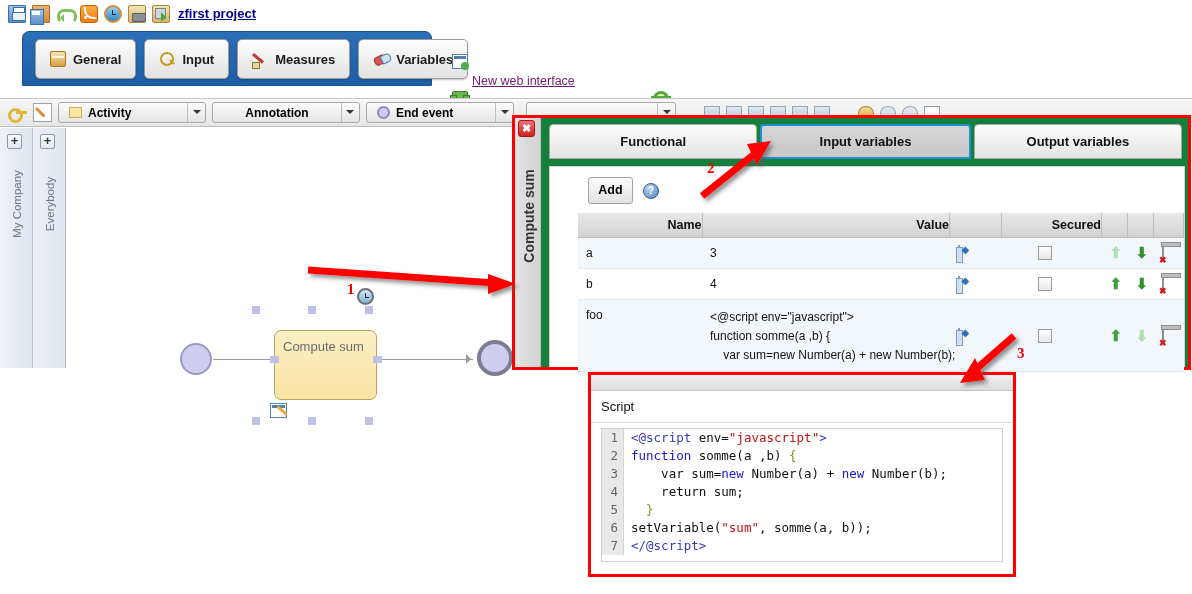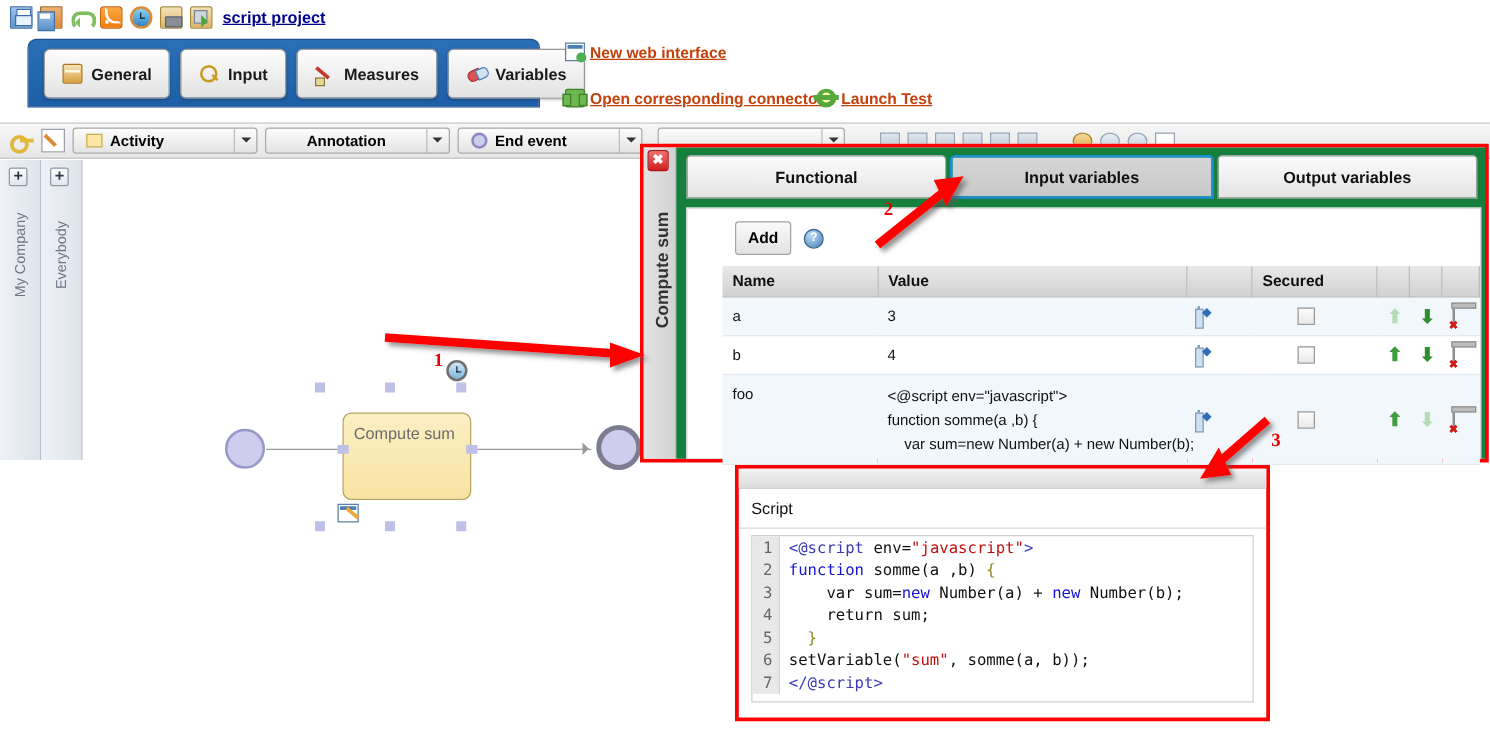--- a/index.html
+++ b/index.html
@@ -74,21 +74,21 @@
   .bt-general:before{content:"";position:absolute;left:1px;top:4px;right:1px;height:2px;background:#fff8e6;}
   .bt-input:before{content:"";position:absolute;left:1px;top:1px;width:10px;height:10px;border:2px solid #c89a1e;border-radius:50%;}
   .bt-input:after{content:"";position:absolute;left:10px;top:10px;width:6px;height:2px;background:#c89a1e;transform:rotate(45deg);}
   .bt-meas:before{content:"";position:absolute;left:2px;top:2px;width:13px;height:3px;background:#c0392b;transform:rotate(40deg);transform-origin:left top;}
   .bt-meas:after{content:"";position:absolute;left:0px;top:11px;width:6px;height:5px;background:#e8d8a0;border:1px solid #8a7a3a;}
   .bt-vars:before{content:"";position:absolute;left:1px;top:5px;width:9px;height:7px;background:#d9534f;border:1px solid #a33;border-radius:4px 0 0 4px;transform:rotate(-25deg);}
   .bt-vars:after{content:"";position:absolute;left:8px;top:3px;width:8px;height:7px;background:#cfe3f5;border:1px solid #4a80b5;border-radius:0 4px 4px 0;transform:rotate(-25deg);}
 
   
   .slink { position:absolute; display:flex; align-items:center; gap:4px; cursor:pointer; }
-  .slink .txt { color:#c2410c; text-decoration:underline; font-weight:bold; font-size:12.5px; }
+  .slink .txt { color:#701a75; text-decoration:underline; font-weight:normal; font-size:12.5px;margin-top:40px; }
   #lnk-webif { left:452px; top:34px; }
   #lnk-conn  { left:452px; top:71px; }
   #lnk-test  { left:653px; top:71px; }
 
   .ic-webif { width:16px; height:15px; position:relative; background:#fff; border:1px solid #5a7fa8;}
   .ic-webif:before{content:"";position:absolute;left:1px;top:1px;right:1px;height:3px;background:#4a80b5;}
   .ic-webif:after{content:"";position:absolute;right:-2px;bottom:-2px;width:8px;height:8px;background:#4caf50;border-radius:50%;}
   .ic-plug { width:16px; height:15px; position:relative; background:#6cb84e;border:1px solid #3f7d2a;border-radius:2px;}
   .ic-plug:before{content:"";position:absolute;left:-3px;top:3px;width:5px;height:8px;background:#6cb84e;border:1px solid #3f7d2a;}
   .ic-plug:after{content:"";position:absolute;right:-3px;top:3px;width:5px;height:8px;background:#6cb84e;border:1px solid #3f7d2a;}
@@ -231,21 +231,21 @@
     width:16px; height:16px; border-radius:50%;
     background:radial-gradient(circle at 35% 30%, #bcd9f2, #4a82b8);
     border:1px solid #2f5f8f; color:#fff; font-size:10px; font-weight:bold;
     line-height:14px; text-align:center; cursor:pointer;
   }
 
   table#vartable { width:100%; border-collapse:collapse; table-layout:fixed; }
   table#vartable th {
     background:linear-gradient(#e8e8e8,#d2d2d2);
     border-right:1px solid #bdbdbd; border-bottom:1px solid #bdbdbd;
-    font-size:12.5px; font-weight:bold; text-align:left;
+    font-size:12.5px; font-weight:bold; text-align:right;
     padding:5px 0 5px 8px; height:24px; color:#111;
   }
   table#vartable td {
     border-bottom:1px solid #e3e9ef;
     font-size:12px; padding:6px 0 6px 8px; vertical-align:middle;
     color:#111;
   }
   tr.rowalt td { background:#f2f7fc; }
   .col-name{width:124px;} .col-value{width:auto;} .col-scripticon{width:52px;}
   .col-secured{width:100px;} .col-up{width:26px;} .col-down{width:26px;} .col-del{width:30px;}
@@ -287,21 +287,21 @@
 <body>
 
 <div id="topbar">
   <span class="tb-ico ico-save"></span>
   <span class="tb-ico ico-saveall"></span>
   <span class="tb-ico ico-undo"></span>
   <span class="tb-ico ico-rss"></span>
   <span class="tb-ico ico-clock"></span>
   <span class="tb-ico ico-pkg"></span>
   <span class="tb-ico ico-pkg-go"></span>
-  <span id="project-link">script project</span>
+  <span id="project-link">zfirst project</span>
 </div>
 
 <div id="bluebar">
   <div id="bluebar-inner">
     <div class="big-tab">
       <span class="bt-ico bt-general"></span>
       <span>General</span>
     </div>
     <div class="big-tab">
       <span class="bt-ico bt-input"></span>

